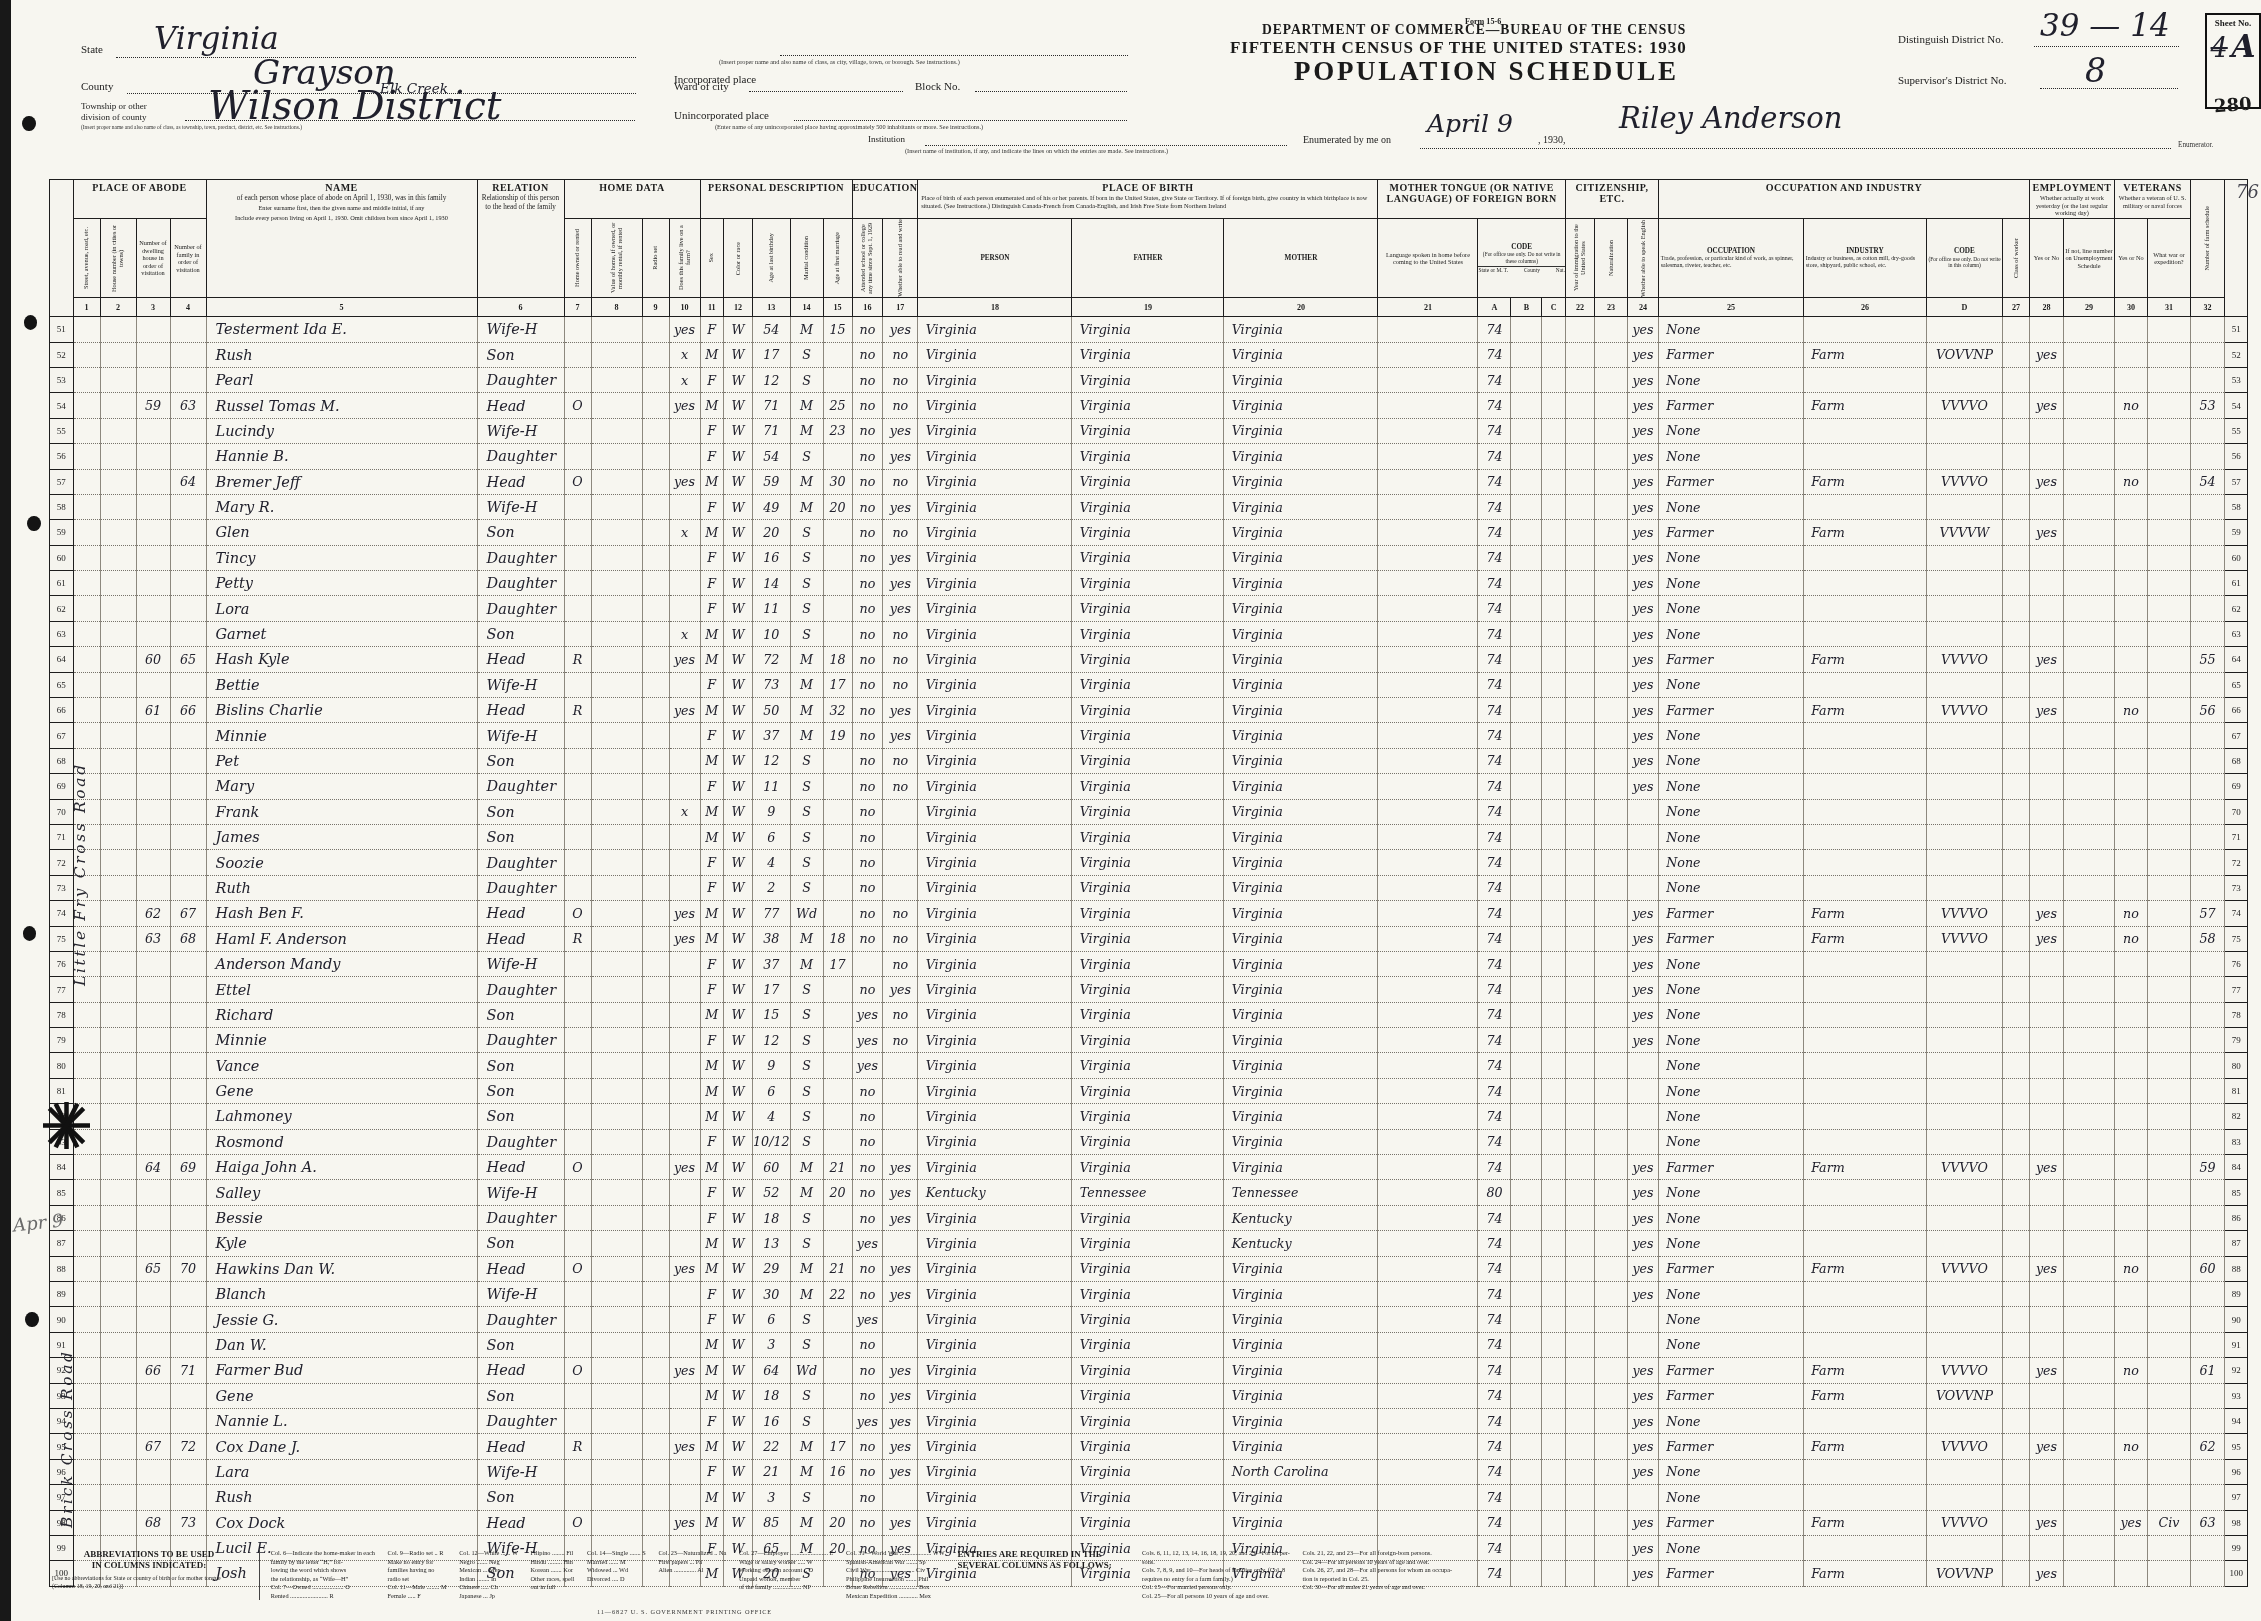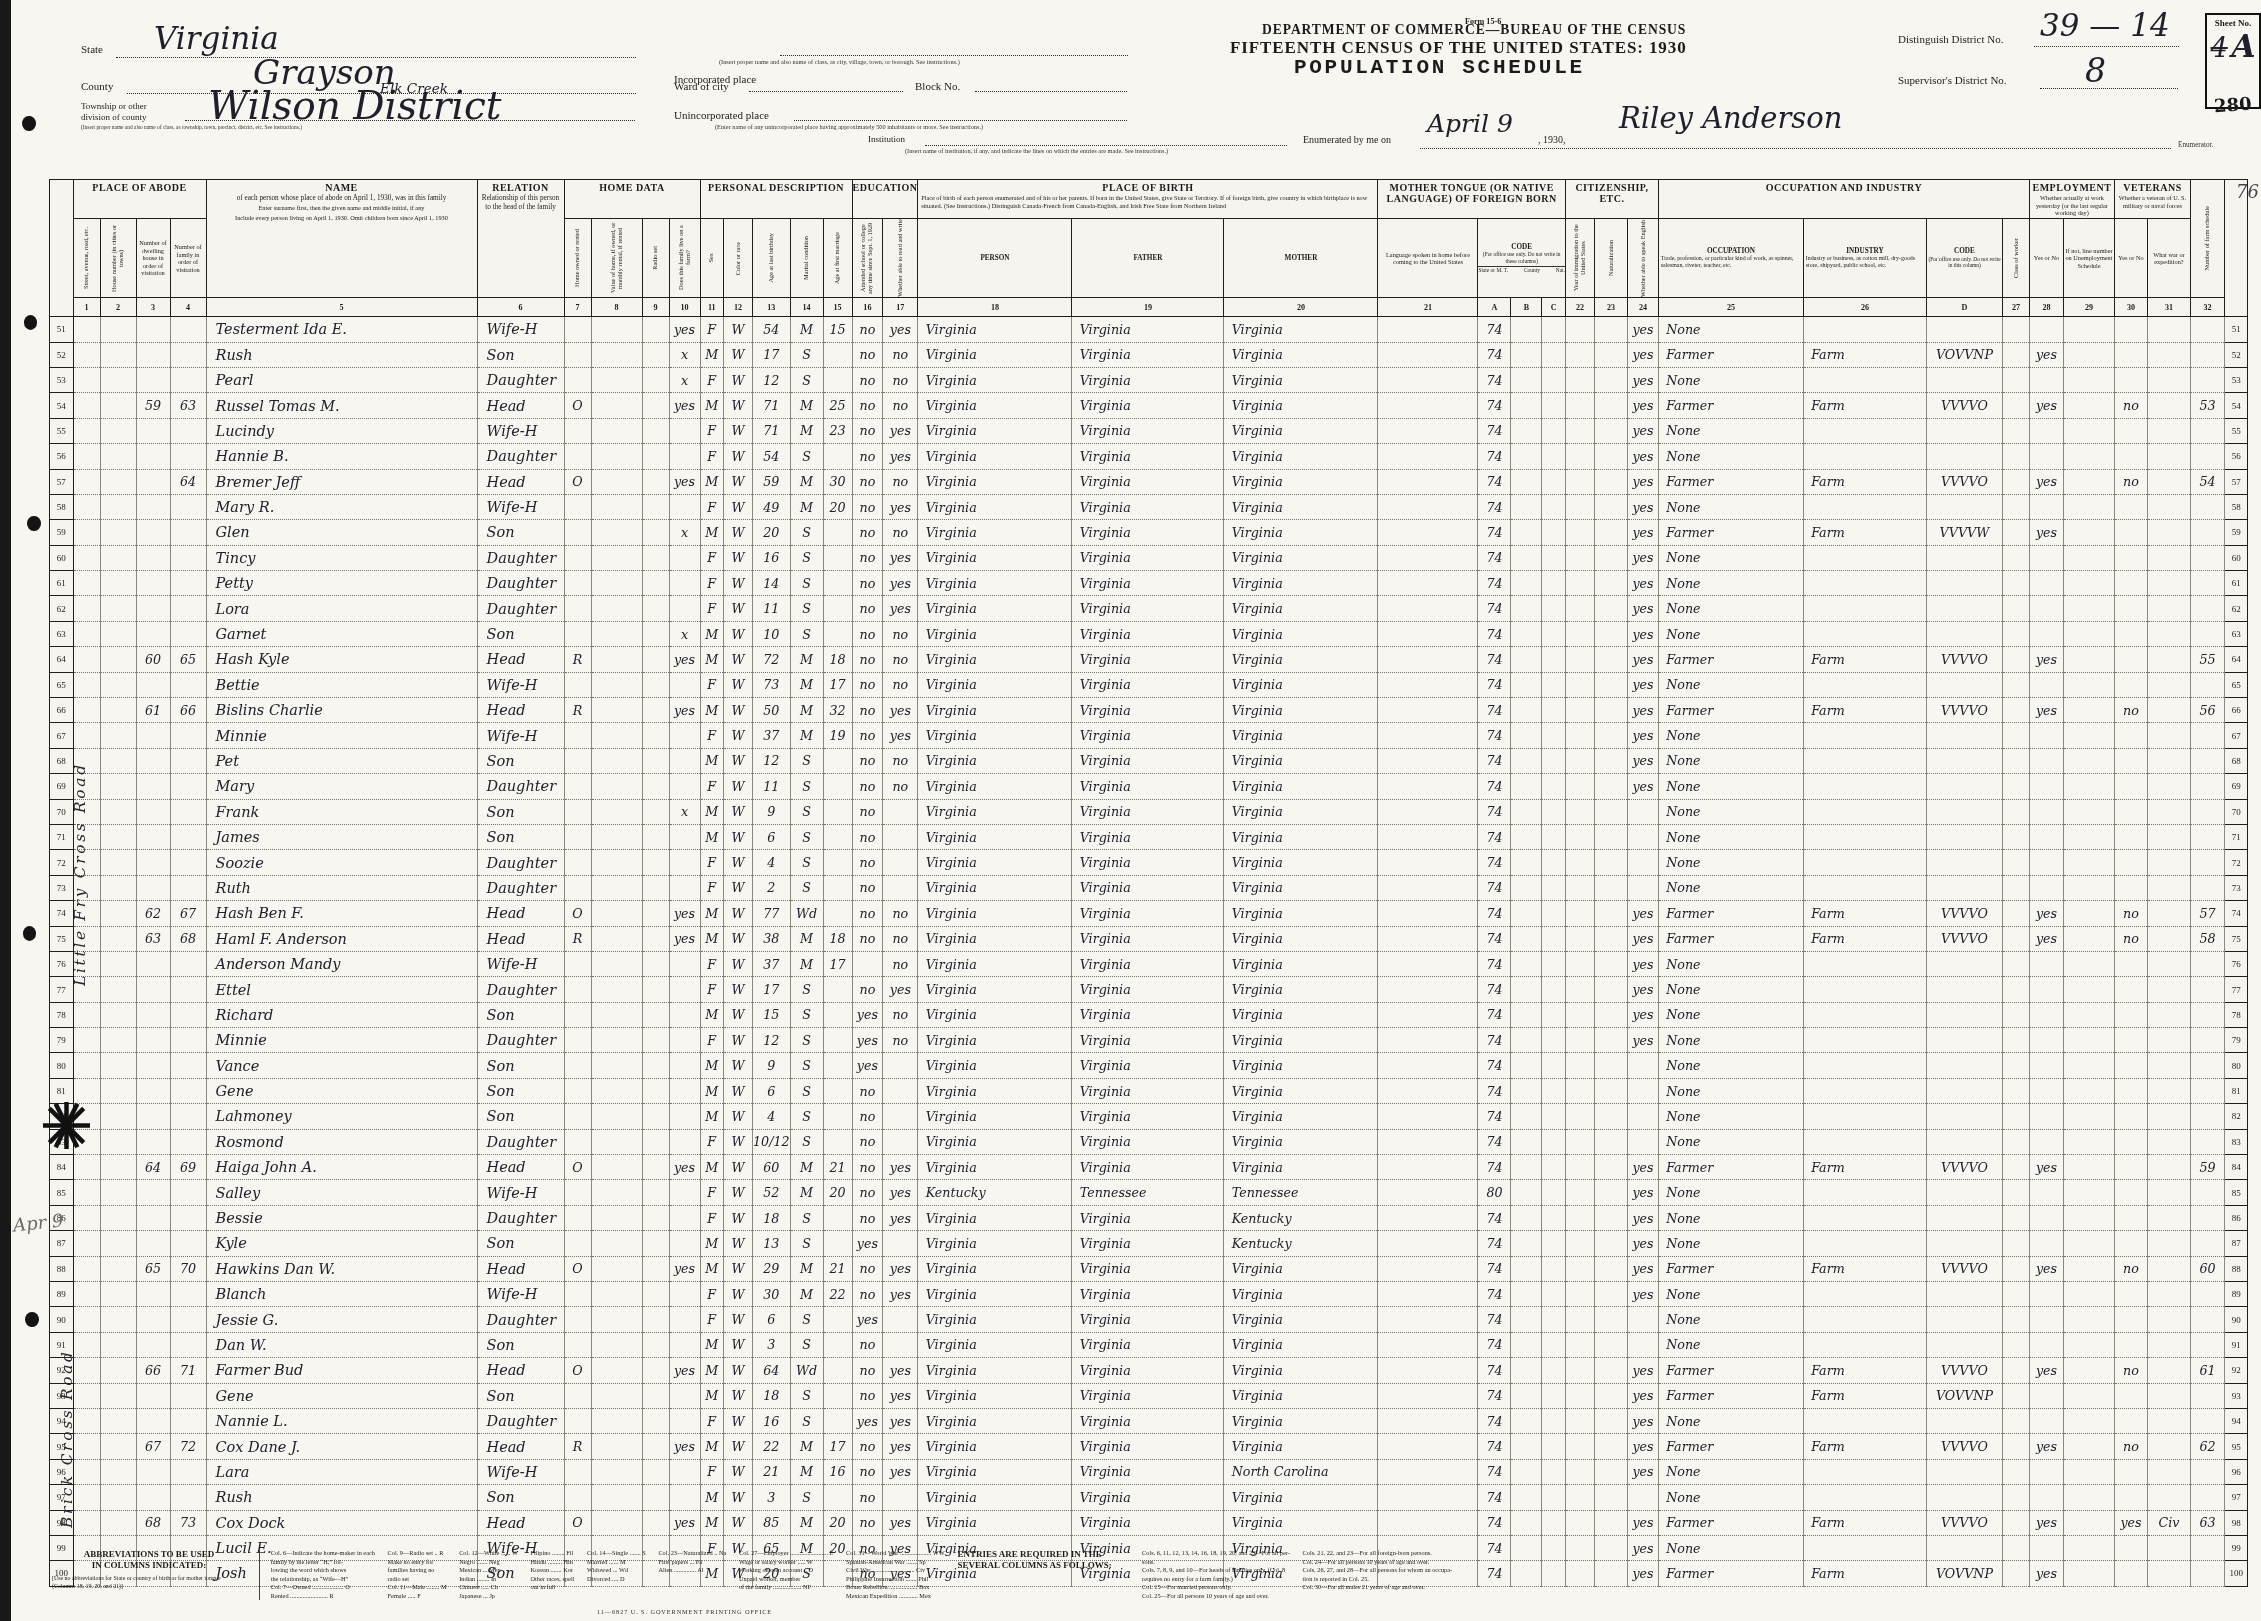--- a/index.html
+++ b/index.html
@@ -10,21 +10,21 @@
   .hole{position:absolute;width:13.6px;height:15.4px;border-radius:50%;background:#141414;}
   
   .lbl{position:absolute;font-size:11px;white-space:nowrap;}
   .tiny{position:absolute;font-size:6.3px;white-space:nowrap;color:#333;}
   .fill-line{position:absolute;border-bottom:1.8px dotted #2a2a2a;height:0.9px;}
   .hw{font-family:"DejaVu Serif",serif;font-style:italic;color:#20202c;}
   .hwpos{position:absolute;white-space:nowrap;}
   .title-sm{position:absolute;font-weight:bold;font-size:10px;white-space:nowrap;}
   .title-md{position:absolute;font-weight:bold;font-size:13.6px;letter-spacing:0.9px;white-space:nowrap;}
   .title-lg{position:absolute;font-weight:bold;font-size:17px;letter-spacing:0.9px;white-space:nowrap;}
-  .title-xl{position:absolute;font-weight:bold;font-size:21px;letter-spacing:2.7px;white-space:nowrap;font-family:Liberation Mono, monospace;}
+  .title-xl{position:absolute;font-weight:bold;font-size:27px;letter-spacing:2.7px;white-space:nowrap;}
   .sheet-box{position:absolute;left:2205px;top:12.7px;width:52px;height:92px;border:2.7px solid #111;background:#f7f6f0;text-align:center;}
   .sheet-box .cap{font-size:9px;font-weight:bold;margin-top:3.6px;}
   .stamp{position:absolute;font-weight:bold;font-family:"DejaVu Serif",serif;}
   
   .census{position:absolute;left:49px;top:179px;border-collapse:collapse;table-layout:fixed;}
   .census th,.census td{border:0.9px solid #55524c;padding:0;overflow:hidden;}
   .census thead th{border:1.4px solid #1e1e1e;background:#f5f4ee;font-family:"Liberation Serif",serif;}
   .census .grp{font-weight:bold;font-size:10px;letter-spacing:0.5px;text-align:center;vertical-align:top;padding-top:1.8px;}
   .census .grp .desc{font-weight:normal;font-size:6.3px;letter-spacing:0;line-height:1.25;text-align:left;padding:0.9px 2.7px;}
   .census .sub{font-size:6.3px;line-height:1.2;text-align:center;vertical-align:middle;font-weight:normal;}

